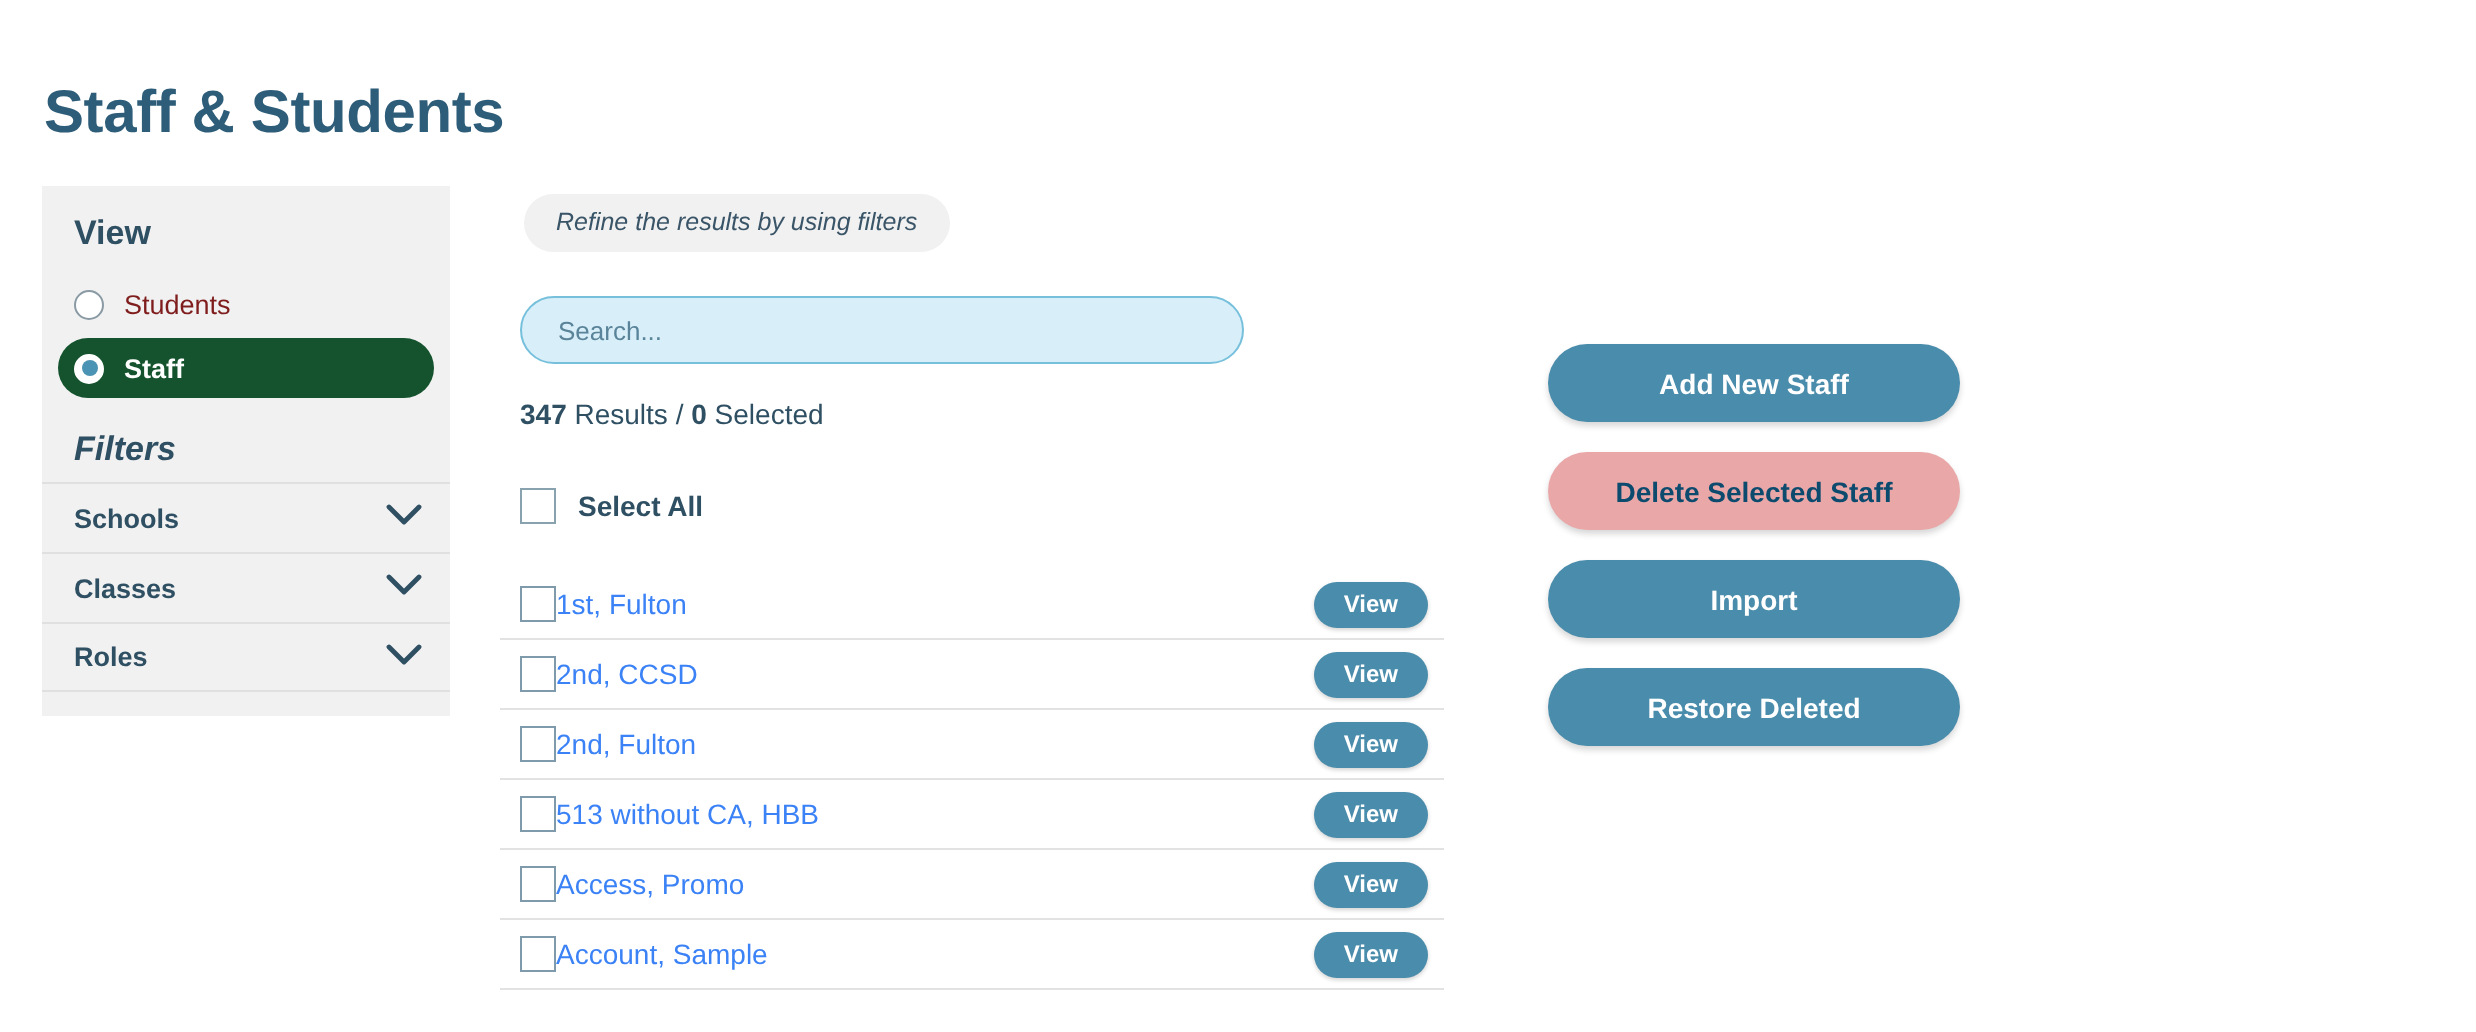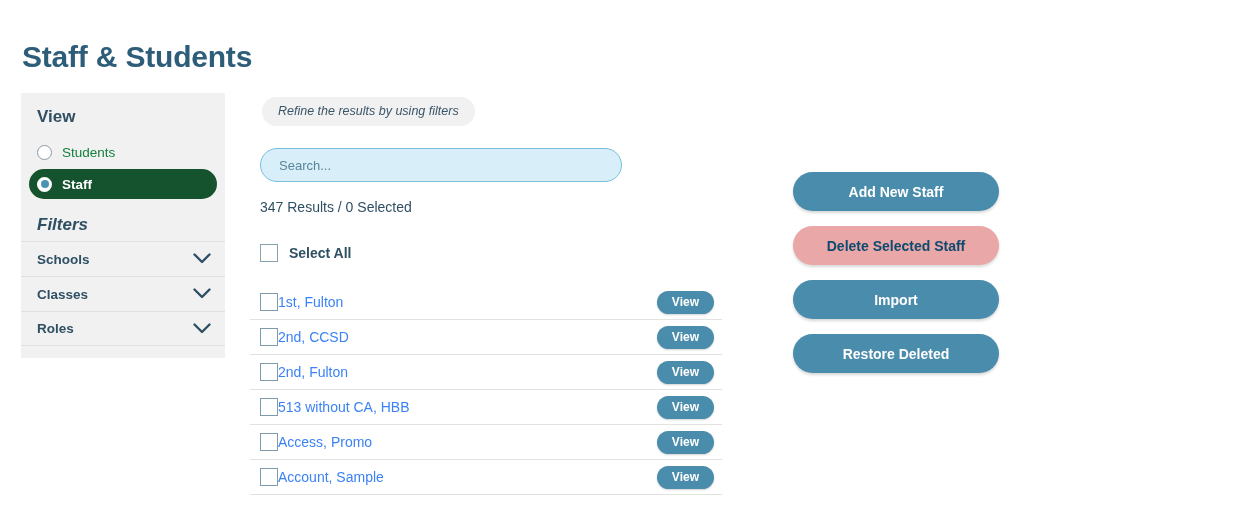--- a/index.html
+++ b/index.html
@@ -82,21 +82,21 @@
     height: 8px;
     border-radius: 50%;
     background: transparent;
   }
   .radio-row.selected .radio-dot {
     background: #4b93b4;
   }
   .radio-label {
     margin-left: 10px;
     font-size: 13.5px;
-    color: #15803d;
+    color: #7f1d1d;
   }
   .radio-row.selected .radio-label {
     color: #ffffff;
     font-weight: bold;
   }
 
   .filter-row {
     display: flex;
     align-items: center;
     justify-content: space-between;
@@ -158,21 +158,21 @@
 
   #results-count {
     position: absolute;
     left: 260px;
     top: 199px;
     font-size: 14px;
     color: #2f4f63;
     white-space: nowrap;
   }
   #results-count b {
-    font-weight: normal;
+    font-weight: bold;
   }
 
   
   #select-all-row {
     position: absolute;
     left: 260px;
     top: 244px;
     display: flex;
     align-items: center;
   }
@@ -226,21 +226,21 @@
     font-size: 12px;
     font-weight: bold;
     padding: 4px 15px 5px 15px;
     cursor: pointer;
     box-shadow: 0 1px 2px rgba(0,0,0,0.18);
   }
 
   
   #actions {
     position: absolute;
-    left: 793px;
+    left: 774px;
     top: 172px;
     width: 206px;
   }
   .action-btn {
     display: block;
     width: 100%;
     height: 39px;
     margin-bottom: 15px;
     border: none;
     border-radius: 20px;

